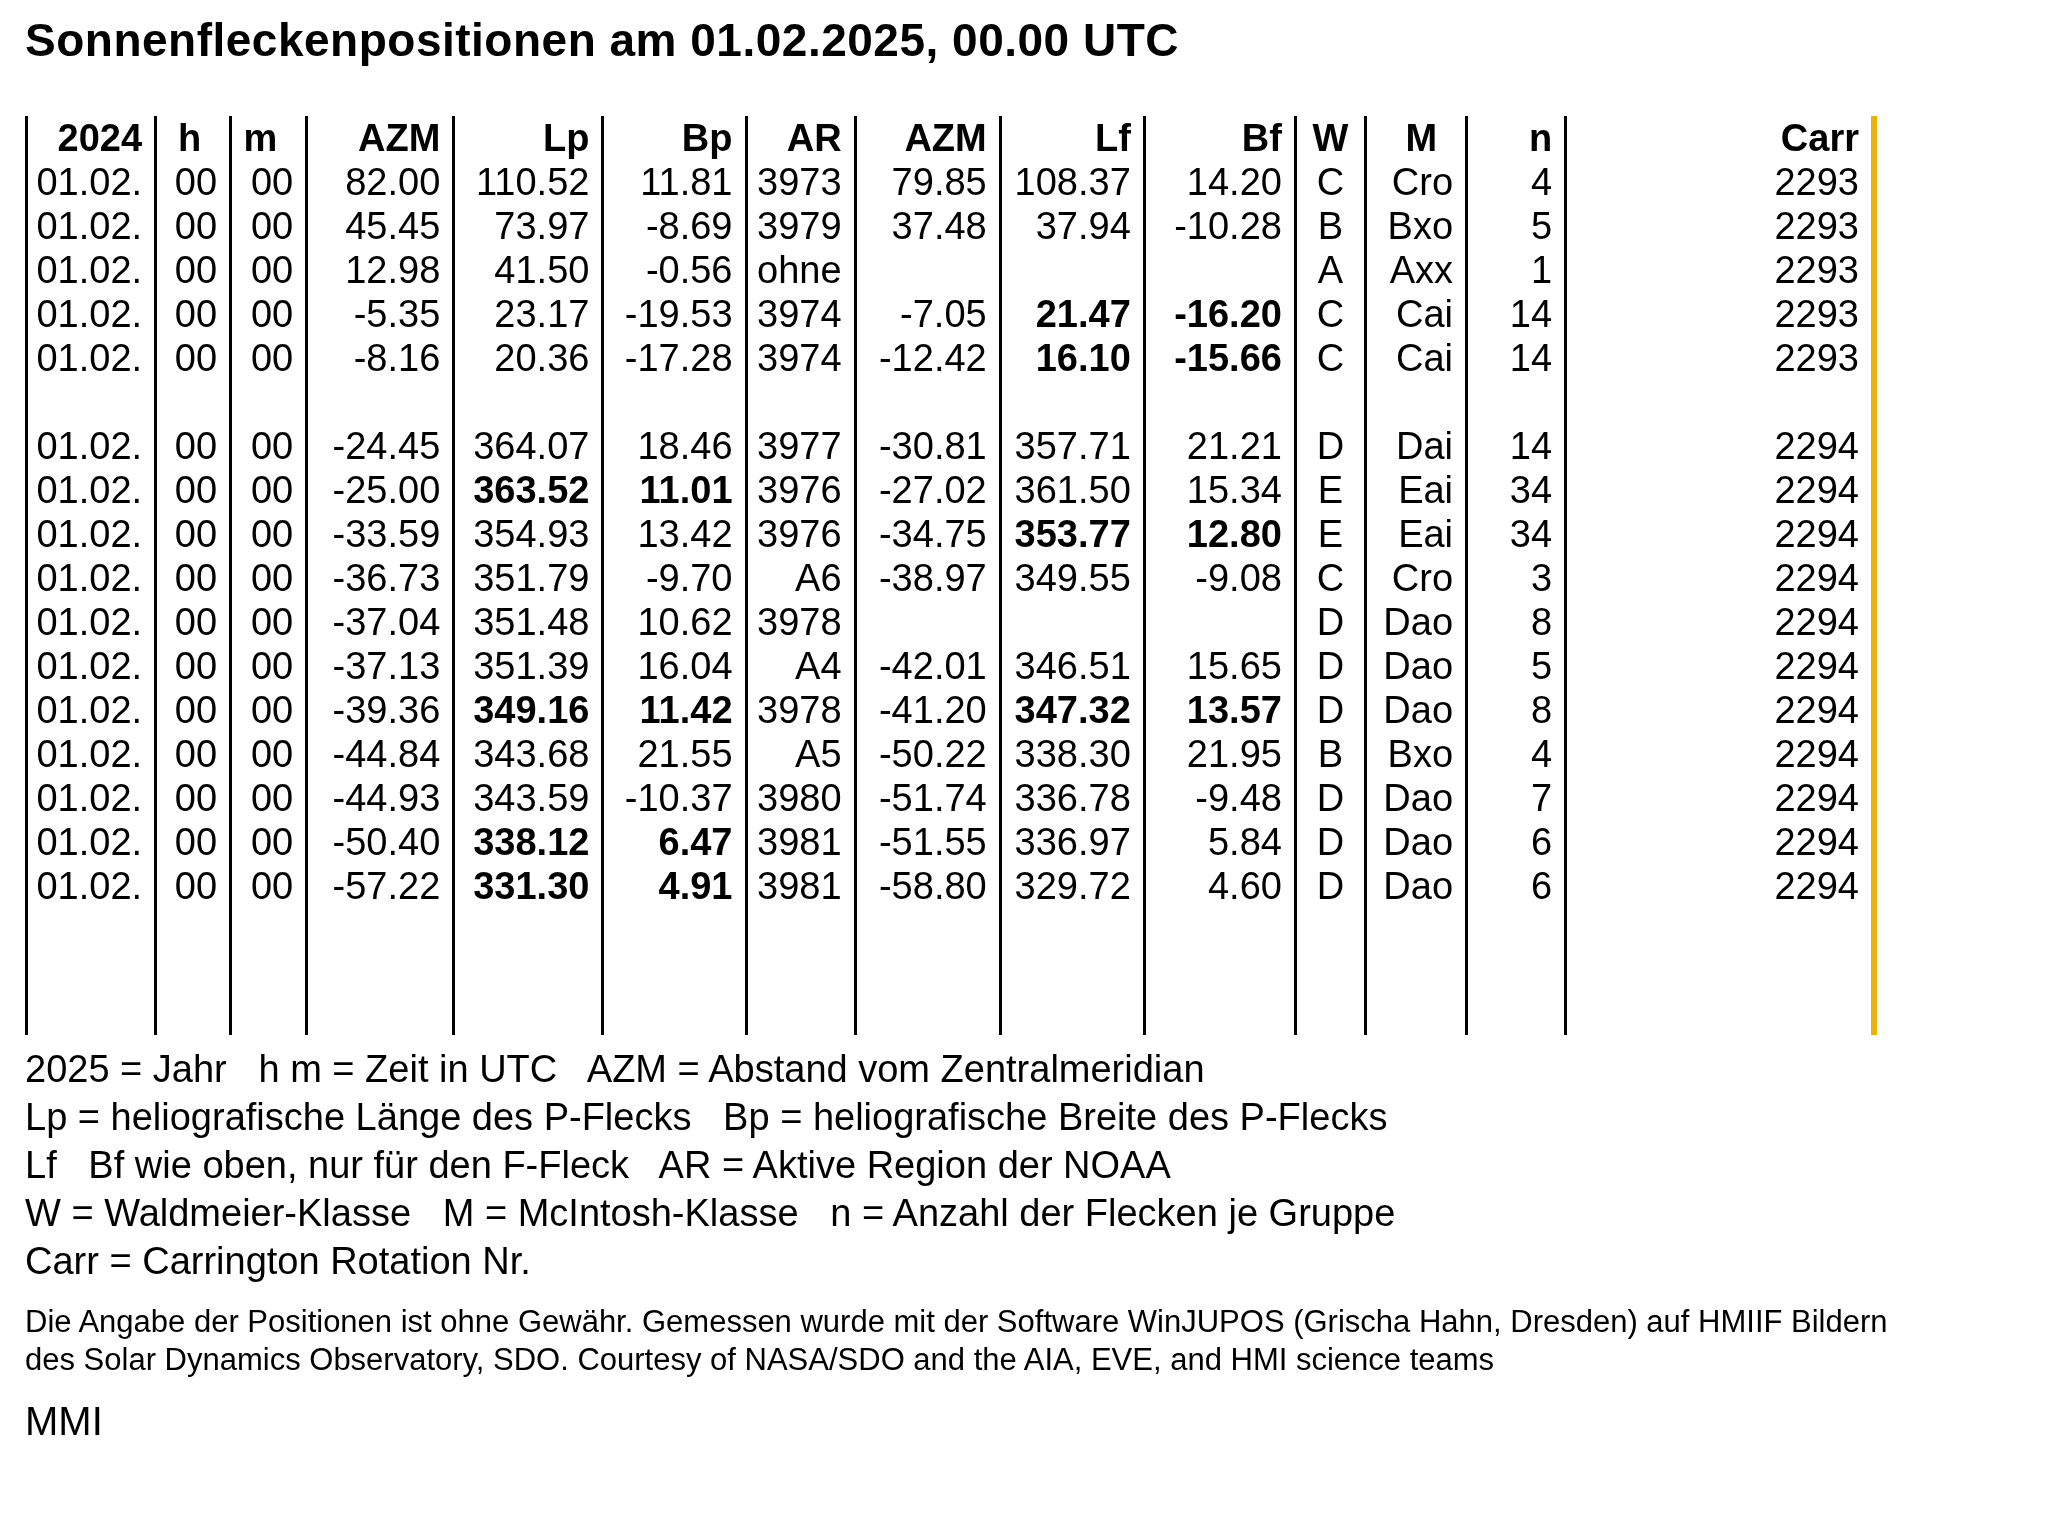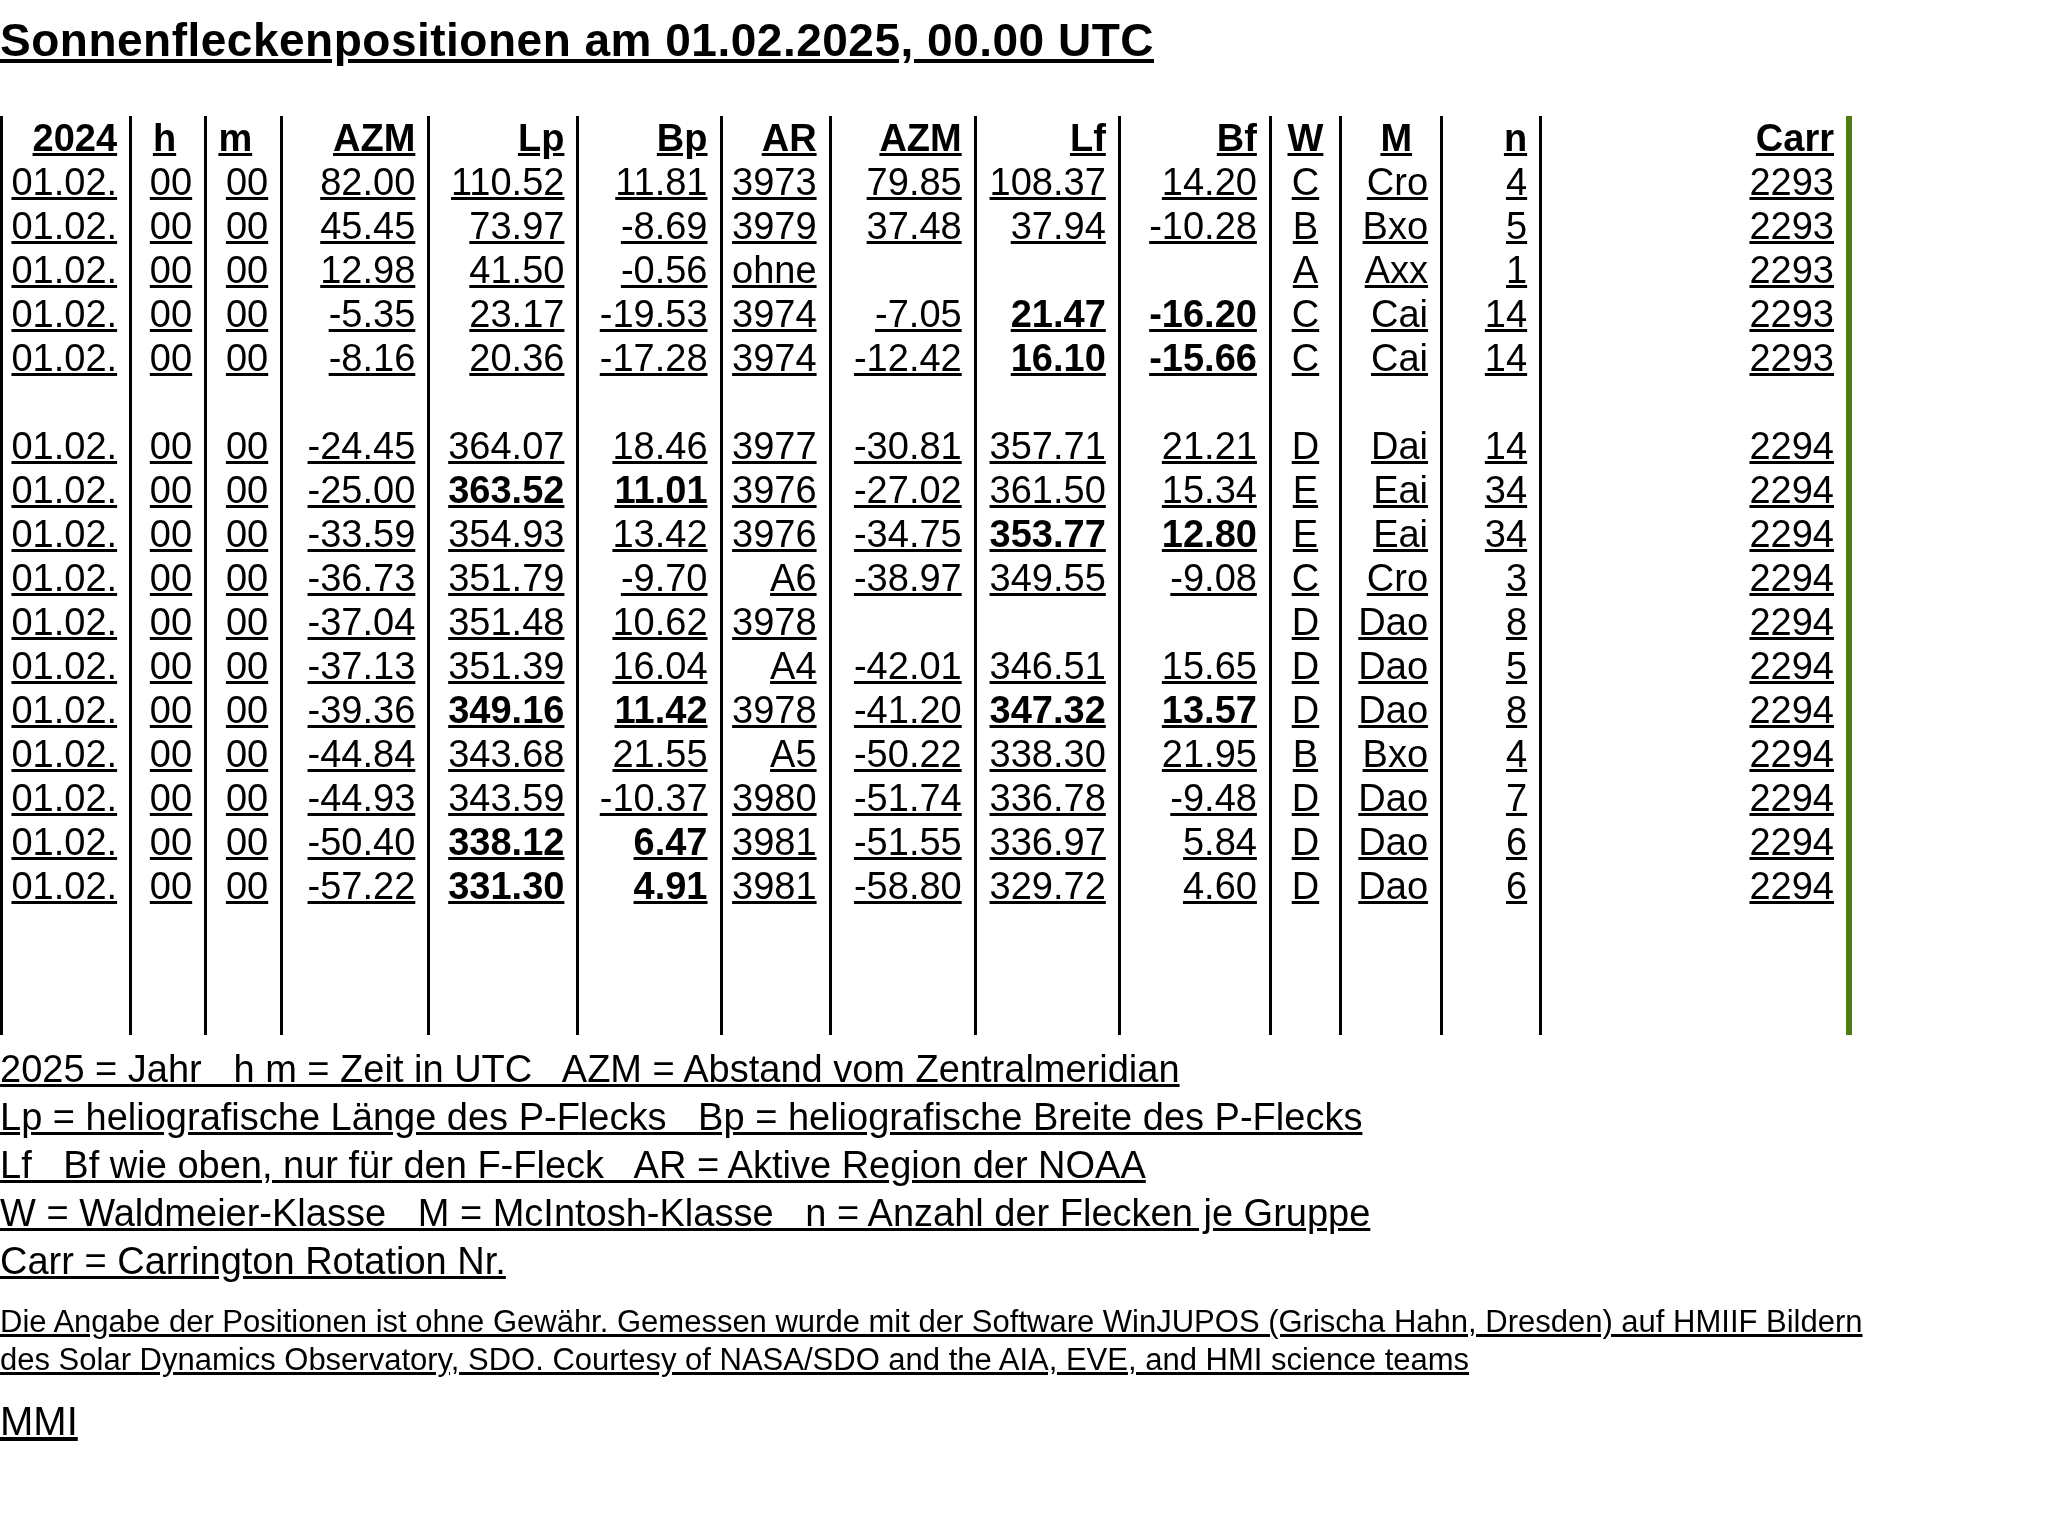--- a/index.html
+++ b/index.html
@@ -8,21 +8,21 @@
     background: #ffffff;
     color: #000000;
     font-family: "Liberation Sans", sans-serif;
   }
   body {
     width: 2060px;
     height: 1523px;
     overflow: hidden;
   }
   .page {
-    text-decoration: underline;
+    padding-left: 25px;
   }
   .title {
     margin: 14px 0 0 0;
     font-size: 46px;
     line-height: 52px;
     font-weight: 700;
     letter-spacing: 0.5px;
   }
   table.spots {
     margin-top: 50px;
@@ -35,21 +35,21 @@
   table.spots th, table.spots td {
     border-left: 3px solid #000;
     padding: 0 12px 0 0;
     text-align: right;
     white-space: nowrap;
     overflow: hidden;
     font-weight: 400;
     height: 44px;
   }
   table.spots th { font-weight: 700; margin-left: 6px; }
-  table.spots th:last-child, table.spots td:last-child { border-right: 6px solid #4d7c0f; }
+  table.spots th:last-child, table.spots td:last-child { border-right: 6px solid #eab308; }
   
   table.spots th.col-h, table.spots th.col-m, table.spots th.col-mcintosh { padding-right: 28px; }
   table.spots th.col-w, table.spots td.col-w { text-align: center; padding-right: 0; }
   table.spots td.b { font-weight: 700; }
   table.spots tr.filler td { height: 127px; }
   
   col.col-date     { width: 129px; }
   col.col-h        { width: 75px;  }
   col.col-m        { width: 76px;  }
   col.col-azm_p    { width: 147px; }

